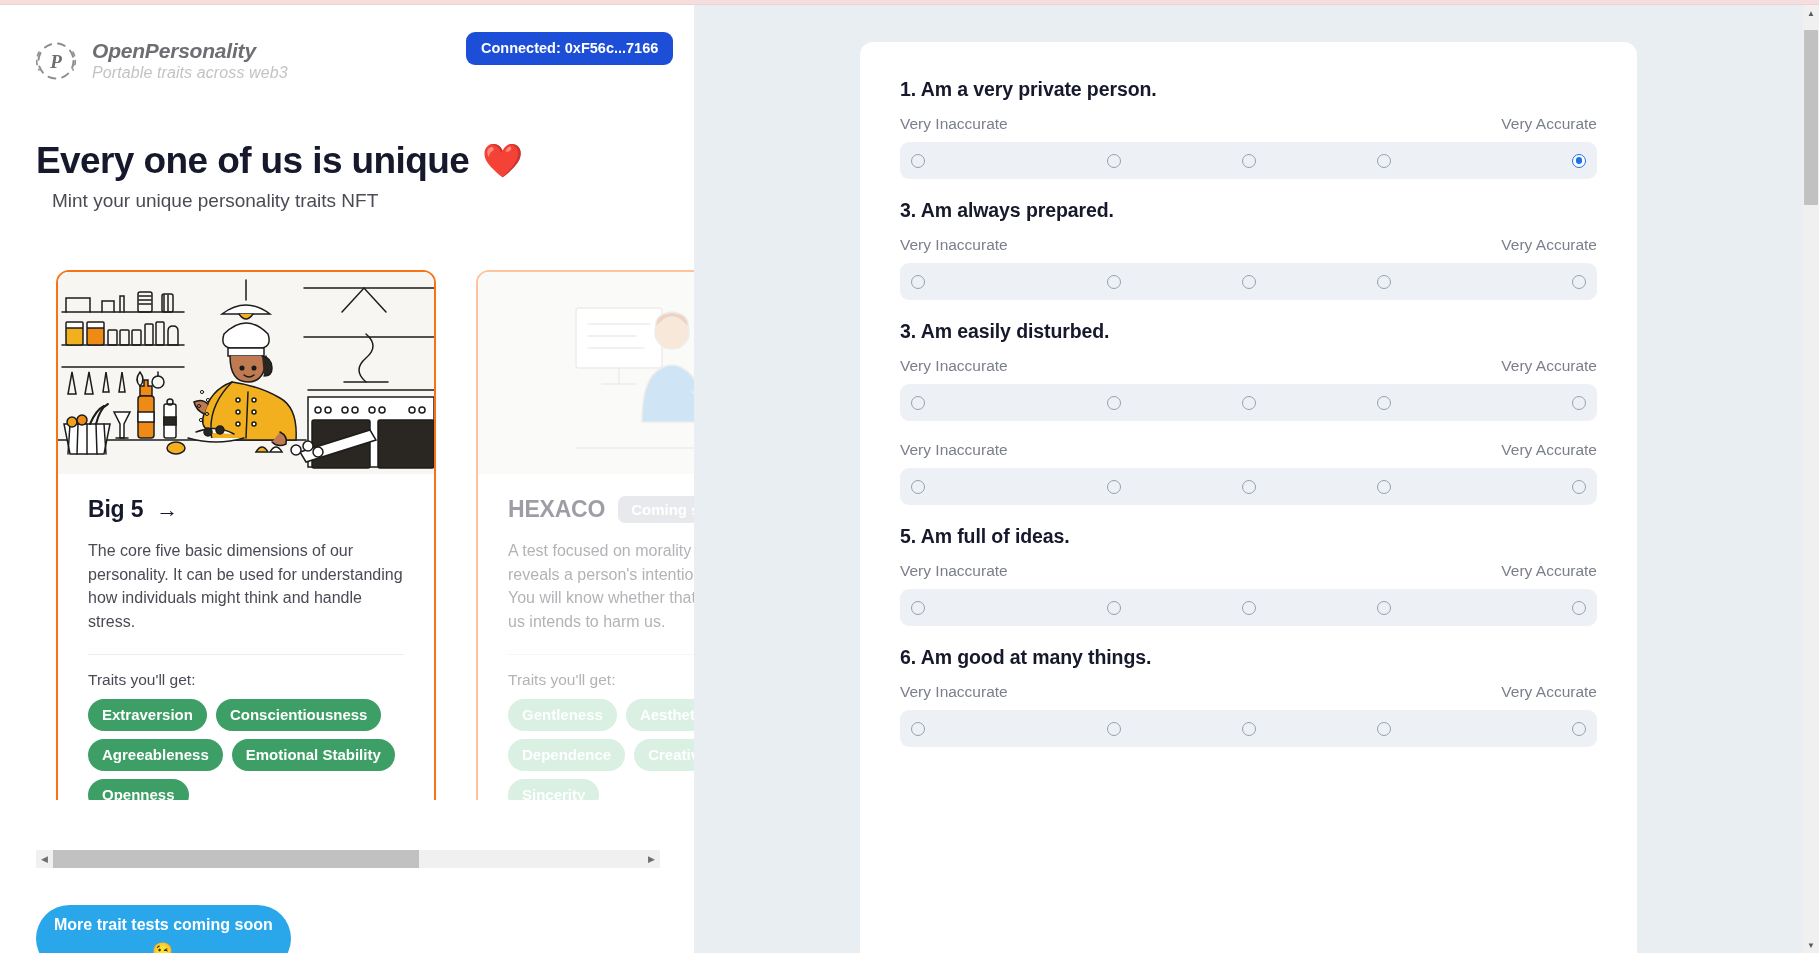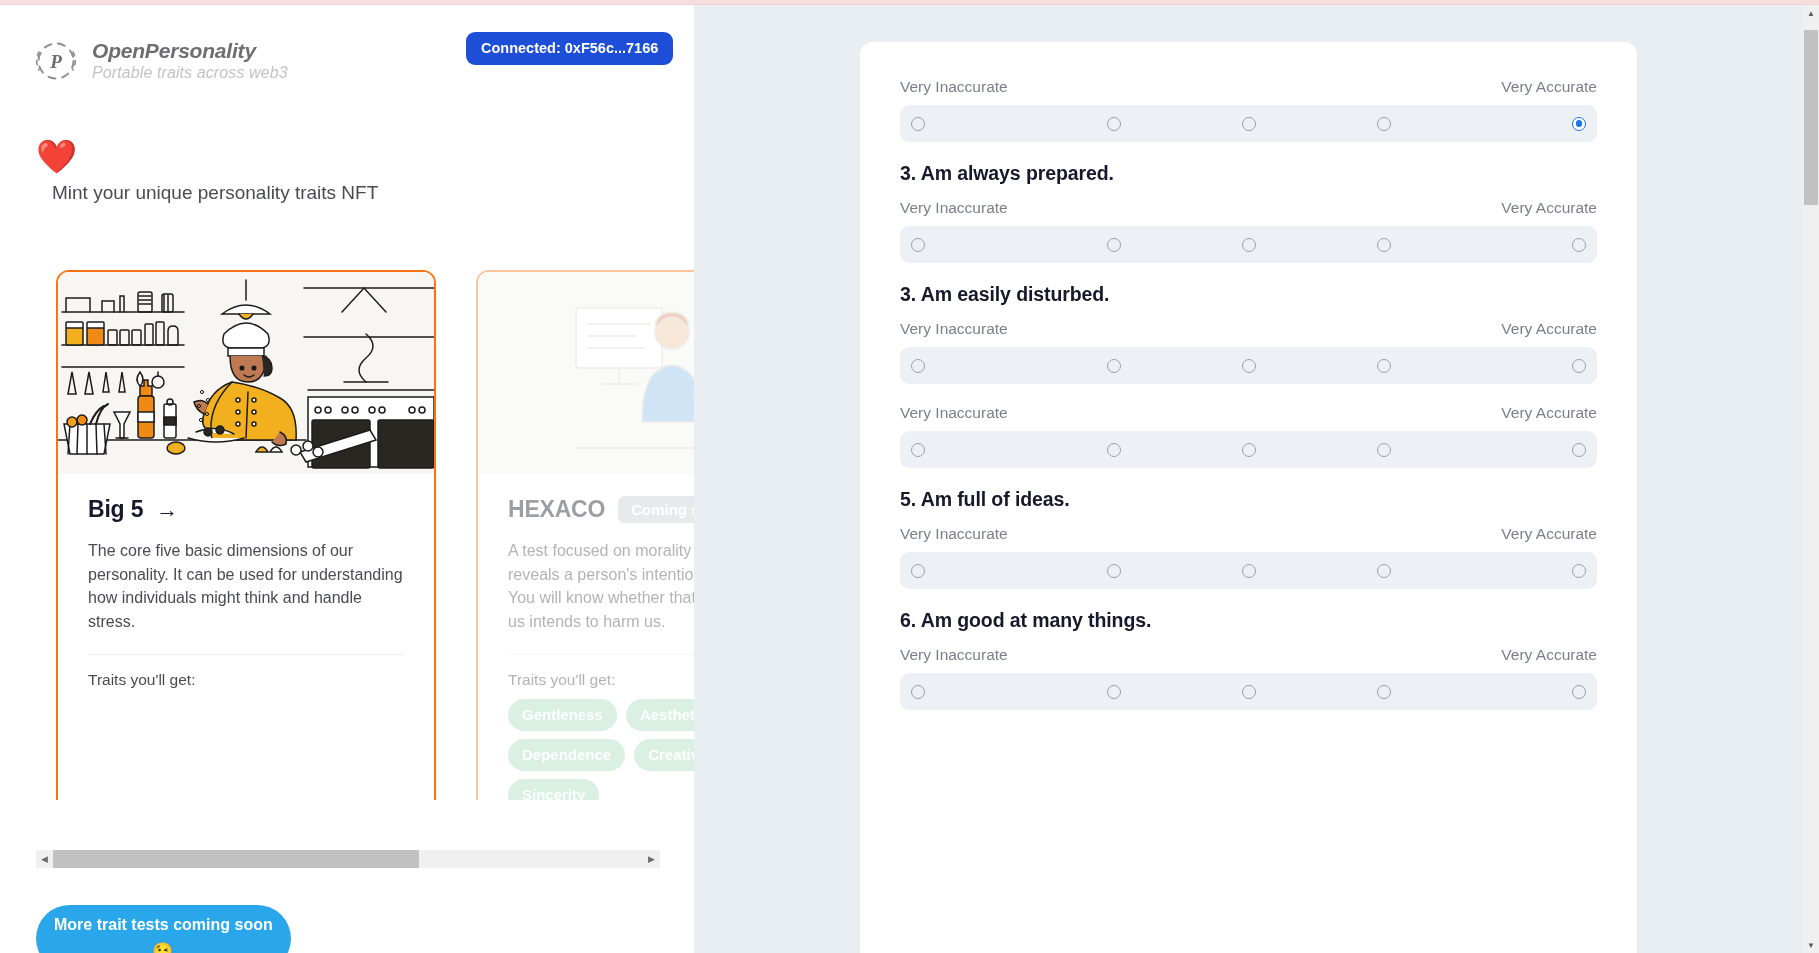--- a/index.html
+++ b/index.html
@@ -254,20 +254,21 @@
       <span class="brand-text">
         <span class="brand-name">OpenPersonality</span>
         <span class="brand-tag">Portable traits across web3</span>
       </span>
     </div>
 
     <div class="wallet-badge">Connected: 0xF56c...7166</div>
 
     <div class="hero">
       <h1>
+        <span>Every one of us is unique</span>
         <span class="hero-heart">❤️</span>
       </h1>
       <p>Mint your unique personality traits NFT</p>
     </div>
 
     <div class="carousel">
       <div class="carousel-track">
 
         <div class="test-card">
           <svg class="card-art" viewBox="0 0 380 202" preserveAspectRatio="xMidYMid slice">
@@ -397,20 +398,27 @@
             </g>
           </svg>
           <div class="card-body">
             <div class="card-title-row">
               <span class="card-title">Big 5</span>
               <span class="card-arrow">→</span>
             </div>
             <p class="card-desc">The core five basic dimensions of our personality. It can be used for understanding how individuals might think and handle stress.</p>
             <hr class="card-divider">
             <p class="traits-label">Traits you'll get:</p>
+            <div class="pill-wrap">
+              <span class="pill">Extraversion</span>
+              <span class="pill">Conscientiousness</span>
+              <span class="pill">Agreeableness</span>
+              <span class="pill">Emotional Stability</span>
+              <span class="pill">Openness</span>
+            </div>
           </div>
         </div>
 
         <div class="test-card dim">
           <svg class="card-art" viewBox="0 0 380 202" preserveAspectRatio="xMidYMid slice">
             <rect width="380" height="202" fill="#f5f4f1"></rect>
             <g stroke="#d8d4cd" stroke-width="1.5" fill="none" stroke-linecap="round">
               <rect x="100" y="36" width="86" height="60" rx="3" fill="#ffffff"></rect>
               <line x1="112" y1="52" x2="174" y2="52"></line>
               <line x1="112" y1="64" x2="160" y2="64"></line>
@@ -458,20 +466,21 @@
       <span>More trait tests coming soon</span>
       <span class="cta-emoji">😉</span>
     </button>
 
   </div>
 
   <div class="right-panel">
     <div class="quiz-card">
 
       <div class="question">
+        <p class="q-text">1. Am a very private person.</p>
         <div class="scale-labels">
           <span>Very Inaccurate</span>
           <span>Very Accurate</span>
         </div>
         <div class="scale-row">
           <span class="scale-opt">
               <span class="radio"></span>
             </span>
           <span class="scale-opt">
               <span class="radio"></span>

